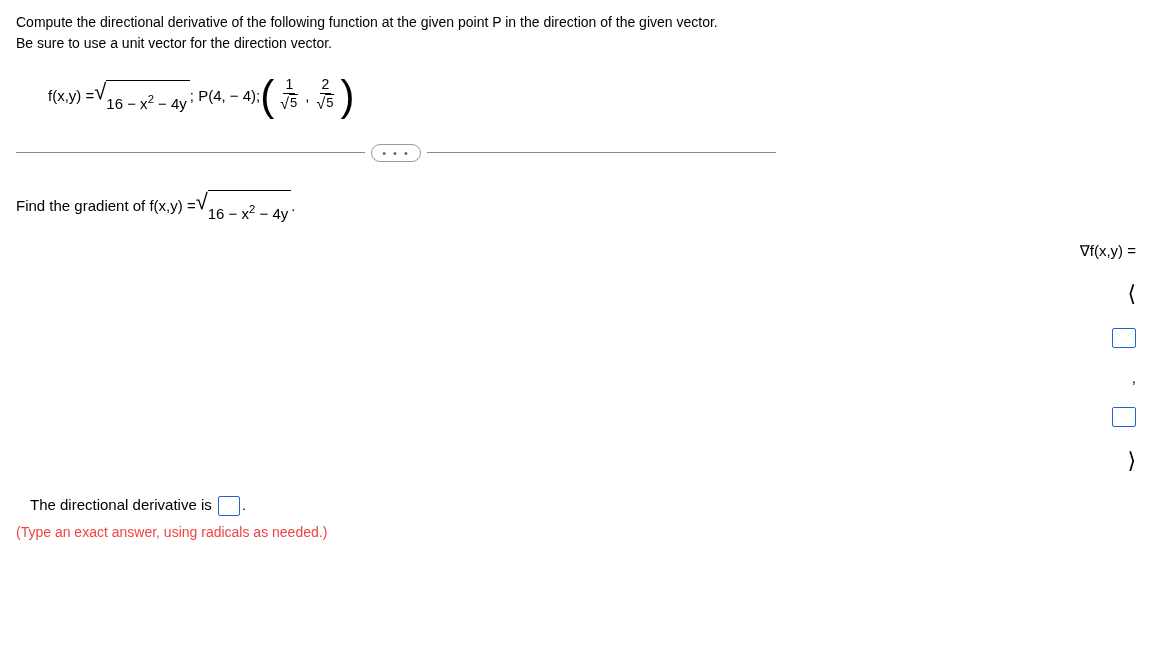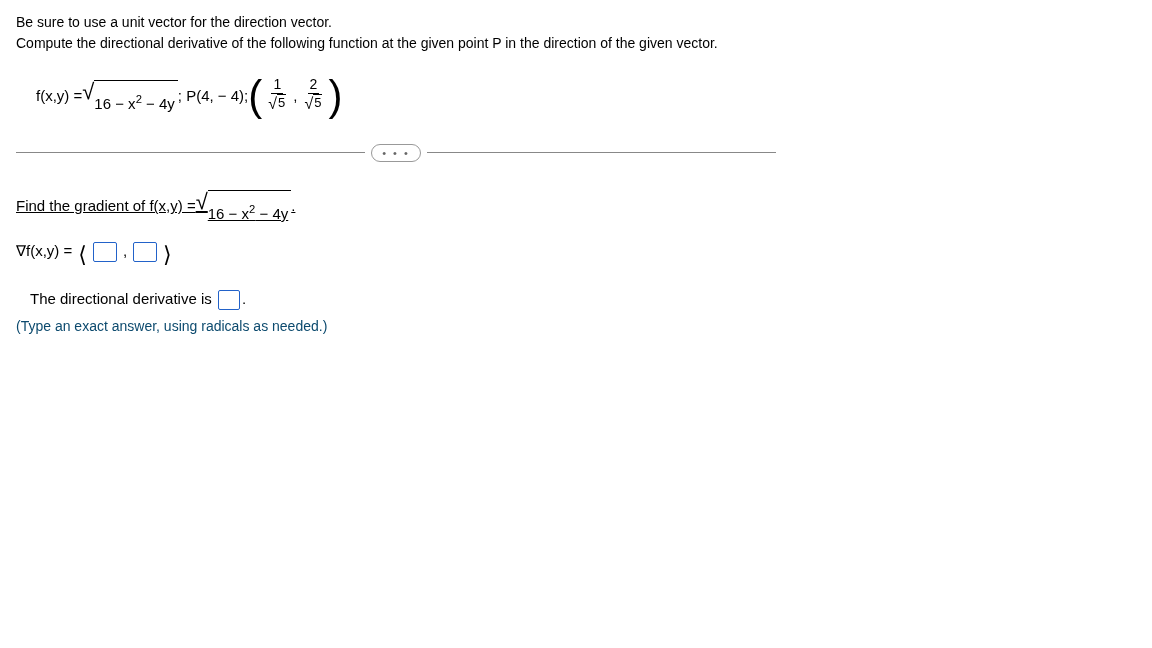--- a/index.html
+++ b/index.html
@@ -5,50 +5,50 @@
     * { margin: 0; padding: 0; box-sizing: border-box; }
     body {
       font-family: Arial, Helvetica, sans-serif;
       font-size: 14px;
       color: #000;
       background: #fff;
       padding: 12px 16px;
       width: 1152px;
     }
     .instructions { line-height: 1.5; margin-bottom: 24px; }
-    .formula-line { display: flex; align-items: center; margin-left: 20px; margin-bottom: 30px; font-size: 15px; }
+    .formula-line { display: flex; align-items: center; margin-left: 32px; margin-bottom: 30px; font-size: 15px; }
     .sqrt-wrap { display: inline-flex; align-items: stretch; }
     .radical { font-size: 22px; line-height: 0.9; position: relative; top: 2px; }
     .radicand { border-top: 1.3px solid #000; padding: 12px 3px 0 0; display: inline-block; }
     sup { font-size: 0.75em; }
     .big-paren { font-size: 42px; font-weight: 300; line-height: 0.8; position: relative; }
     .vec-frac { display: inline-flex; flex-direction: column; align-items: center; margin: 0 4px; position: relative; top: -2px;}
     .vec-frac .num { border-bottom: 1.2px solid #000; padding: 0 2px; font-size: 14px; line-height: 1.2; }
     .vec-frac .den { padding: 0 2px; font-size: 14px; display: flex; align-items: center; }
     .mini-sqrt { display: inline-flex; align-items: stretch; font-size: 13px; }
     .mini-sqrt .rad { font-size: 16px; position: relative; top: 1px;}
     .mini-sqrt .rand { border-top: 1px solid #000; padding: 0 1px; }
     .divider-row { display: flex; align-items: center; width: 760px; margin: 20px 0 28px 0; }
     .hr-line { flex: 1; height: 1px; background: #888; }
     .pill { border: 1px solid #999; border-radius: 12px; padding: 2px 10px; font-size: 11px; color: #666; margin: 0 6px; letter-spacing: 2px; cursor: pointer; background:#fff; }
-    .section-line { margin-bottom: 20px; display: flex; align-items: center; font-size: 15px; text-decoration: underline; }
-    .gradient-line { display: flex; align-items: flex-start; gap: 6px; font-size: 15px; margin-bottom: 22px; }
+    .section-line { margin-bottom: 20px; display: flex; align-items: center; font-size: 15px; }
+    .gradient-line { display: flex; align-items: flex-end; gap: 21px; font-size: 15px; margin-bottom: 22px; flex-direction: column; }
     .angle-bracket { font-size: 22px; font-weight: 300; }
     .input-box { display: inline-block; width: 24px; height: 20px; border: 1px solid #2262c9; background: #fff; border-radius: 2px; }
     .input-box-sq { display: inline-block; width: 22px; height: 20px; border: 1px solid #2262c9; background: #fff; border-radius: 2px; vertical-align: middle; margin: 0 2px;}
     .deriv-line { font-size: 15px; margin-bottom: 8px; margin-left: 14px; }
-    .hint { color: #0c4a6e; font-size: 14px; }
+    .hint { color: #ef4444; font-size: 14px; }
     .comma { margin: 0 1px; }
   </style>
 </head>
 <body>
 
 <div class="instructions">
+  <div>Compute the directional derivative of the following function at the given point P in the direction of the given vector.</div>
   <div>Be sure to use a unit vector for the direction vector.</div>
-  <div>Compute the directional derivative of the following function at the given point P in the direction of the given vector.</div>
 </div>
 
 <div class="formula-line">
   <span>f(x,y) = </span>
   <span class="sqrt-wrap">
     <span class="radical">√</span>
     <span class="radicand">
       <span>16 − x</span><sup>2</sup><span> − 4y</span>
     </span>
   </span>

